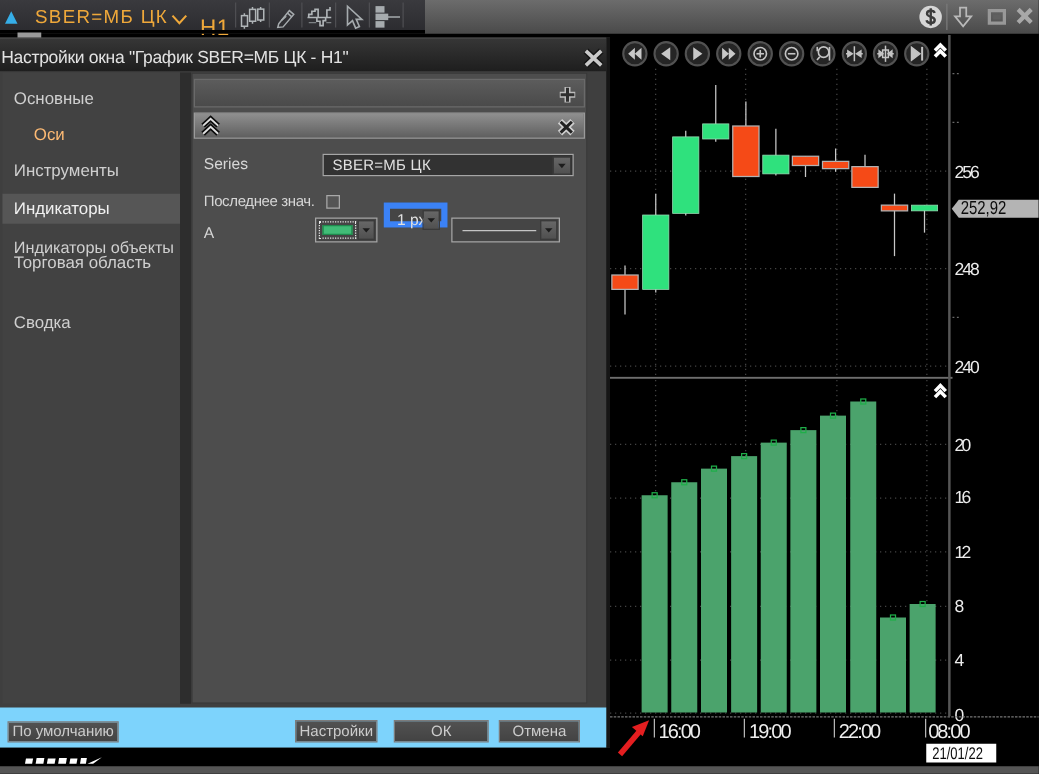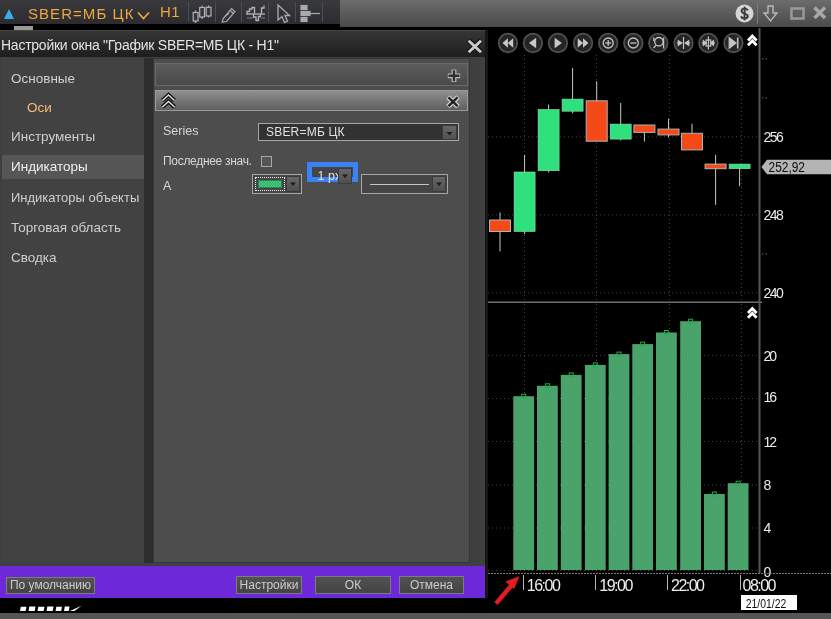--- a/index.html
+++ b/index.html
@@ -219,21 +219,21 @@
       <path d="M2.7 2.7 L15 14.3 M15 2.7 L2.7 14.3" stroke="#c9c9c9" stroke-width="2.9" fill="none"></path>
     </svg>
   </div>
 
   <div class="abs" style="left:2px;top:28px;width:142px;height:505px;background:#424242">
     <div class="abs" style="left:0;top:7px;width:142px;height:28px;line-height:28px;padding-left:9px;font-size:13.5px;color:#cfcfcf;white-space:nowrap">Основные</div>
     <div class="abs" style="left:16px;top:36px;width:142px;height:28px;line-height:28px;padding-left:9px;font-size:13.5px;color:#fdba74;white-space:nowrap">Оси</div>
     <div class="abs" style="left:0;top:65px;width:142px;height:28px;line-height:28px;padding-left:9px;font-size:13.5px;color:#cfcfcf;white-space:nowrap">Инструменты</div>
     <div class="abs" style="left:0;top:97px;width:142px;height:24px;line-height:24px;padding-left:9px;font-size:13.5px;color:#f0f0f0;background:#565656;white-space:nowrap">Индикаторы</div>
     <div class="abs" style="left:0;top:126px;height:28px;line-height:28px;padding-left:9px;font-size:13px;color:#cfcfcf;white-space:nowrap">Индикаторы объекты</div>
-    <div class="abs" style="left:0;top:156px;width:142px;height:28px;line-height:28px;padding-left:9px;font-size:13.5px;color:#cfcfcf;white-space:nowrap">Торговая область</div>
+    <div class="abs" style="left:0;top:138px;width:142px;height:28px;line-height:28px;padding-left:9px;font-size:13.5px;color:#cfcfcf;white-space:nowrap">Торговая область</div>
     <div class="abs" style="left:0;top:186px;width:142px;height:28px;line-height:28px;padding-left:9px;font-size:13.5px;color:#cfcfcf;white-space:nowrap">Сводка</div>
   </div>
 
   <div class="abs" style="left:144px;top:28px;width:9px;height:505px;background:#2d2d2d"></div>
 
   <div class="abs" style="left:153px;top:28px;width:317px;height:505px;background:#4d4d4d;border:1px solid #373737">
 
     <div class="abs" style="left:1px;top:4px;width:313px;height:23px;background:linear-gradient(#5c5c5c,#4a4a4a);border:1px solid #6a6a6a">
       <svg class="abs" style="left:290px;top:4px" width="17" height="16">
         <path d="M8 1.5 L8 14 M1.8 7.8 L14.2 7.8" stroke="#bcbcbc" stroke-width="4.8" fill="none"></path>
@@ -292,37 +292,37 @@
     <div class="abs" style="left:207px;top:115px;width:87px;height:20px;background:#454545;border:1px solid #a6a6a6">
       <div class="abs" style="left:8px;top:9px;width:59px;height:1px;background:#c4c4c4"></div>
       <div class="abs" style="right:1px;top:1px;width:14px;height:16px;background:linear-gradient(#676767,#505050);border:1px solid #3a3a3a">
         <svg width="12" height="14">
             <path d="M3 5.5 L6 9 L9 5.5 Z" fill="#1c1c1c"></path>
           </svg>
       </div>
     </div>
   </div>
 
-  <div class="abs" style="left:0;top:536px;width:485px;height:32px;background:#6d28d9">
+  <div class="abs" style="left:0;top:536px;width:485px;height:32px;background:#7dd3fc">
     <div class="abs" style="left:6px;top:11px;width:89px;height:17px;background:linear-gradient(#525252,#434343);border:1px solid #7c7c7c;color:#cccccc;font-size:12px;text-align:center;line-height:15px">По умолчанию</div>
     <div class="abs" style="left:236px;top:10px;width:66px;height:18px;background:linear-gradient(#525252,#434343);border:1px solid #7c7c7c;color:#cccccc;font-size:12px;text-align:center;line-height:16px">Настройки</div>
     <div class="abs" style="left:315px;top:10px;width:76px;height:18px;background:linear-gradient(#525252,#434343);border:1px solid #7c7c7c;color:#cccccc;font-size:12px;text-align:center;line-height:16px">ОК</div>
     <div class="abs" style="left:399px;top:10px;width:65px;height:18px;background:linear-gradient(#525252,#434343);border:1px solid #7c7c7c;color:#cccccc;font-size:12px;text-align:center;line-height:16px">Отмена</div>
   </div>
 </div>
 
 <div class="abs" style="left:0;top:0;width:831px;height:27px;background:linear-gradient(#6c6c6c,#4a4a4a);z-index:4">
   <div class="abs" style="left:0;top:0;width:340px;height:24px;background:linear-gradient(#3a3a3e,#2c2c30)">
 
     <div class="abs" style="left:4px;top:9px;width:0;height:0;border-left:5.5px solid transparent;border-right:5.5px solid transparent;border-bottom:10px solid #36aee8"></div>
     <div class="abs" style="left:28px;top:2px;height:24px;line-height:24px;font-size:15px;letter-spacing:1.05px;color:#efa83a;white-space:nowrap">SBER=МБ ЦК</div>
     <svg class="abs" style="left:136px;top:10px" width="16" height="11">
         <path d="M2 2.5 L7.5 8.5 L13 2.5" stroke="#efa83a" stroke-width="1.7" fill="none"></path>
       </svg>
-    <div class="abs" style="left:160px;top:0;height:24px;line-height:24px;font-size:15px;letter-spacing:0.5px;color:#efa83a">H1</div>
+    <div class="abs" style="left:160px;top:10px;height:24px;line-height:24px;font-size:18px;letter-spacing:0.5px;color:#efa83a">H1</div>
 
     <div class="abs" style="left:188px;top:2px;width:1px;height:20px;background:#4e4e52"></div>
     <div class="abs" style="left:215px;top:2px;width:1px;height:20px;background:#4e4e52"></div>
     <div class="abs" style="left:241px;top:2px;width:1px;height:20px;background:#4e4e52"></div>
     <div class="abs" style="left:268px;top:2px;width:1px;height:20px;background:#4e4e52"></div>
     <div class="abs" style="left:295px;top:2px;width:1px;height:20px;background:#4e4e52"></div>
     <div class="abs" style="left:322px;top:2px;width:1px;height:20px;background:#4e4e52"></div>
 
     <svg class="abs" style="left:192px;top:2px" width="22" height="22" fill="none" stroke="#b0b5b8" stroke-width="1.2">
       <line x1="3.5" y1="8.5" x2="3.5" y2="21"></line>

